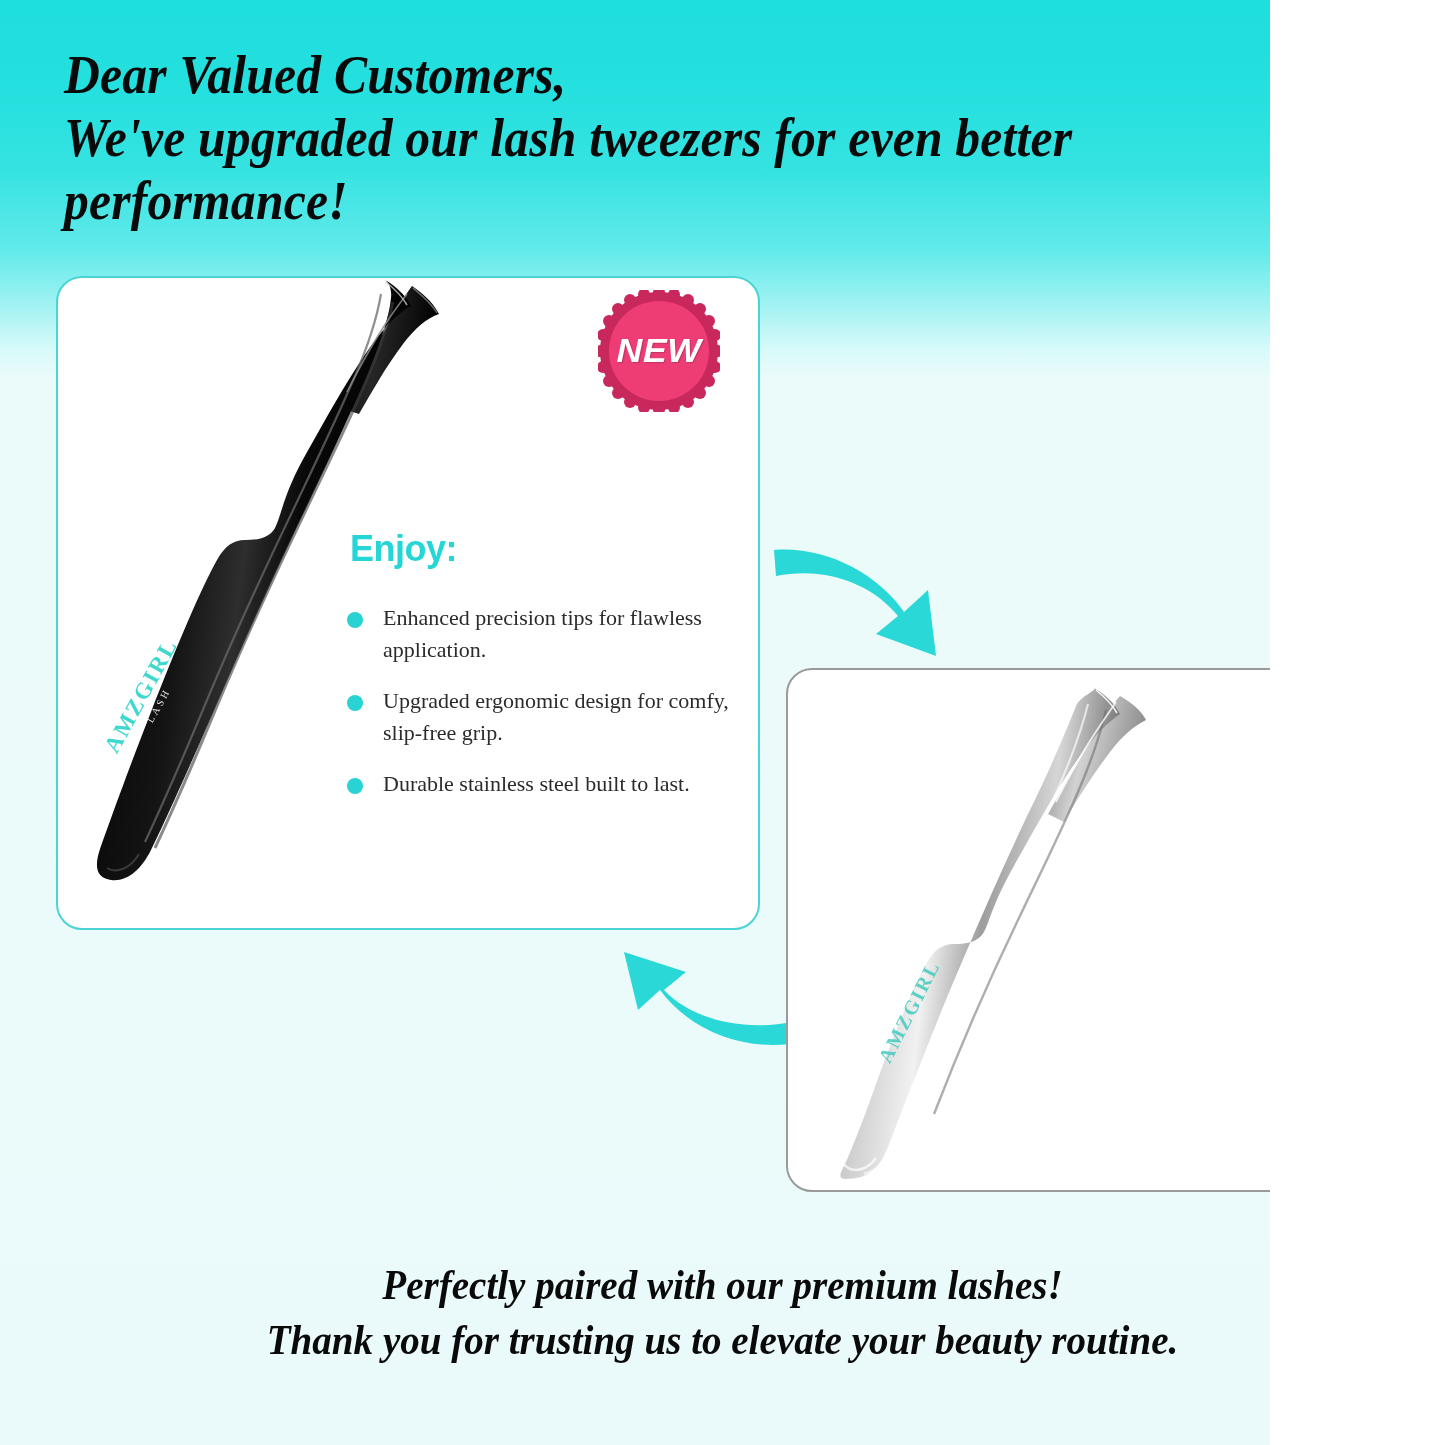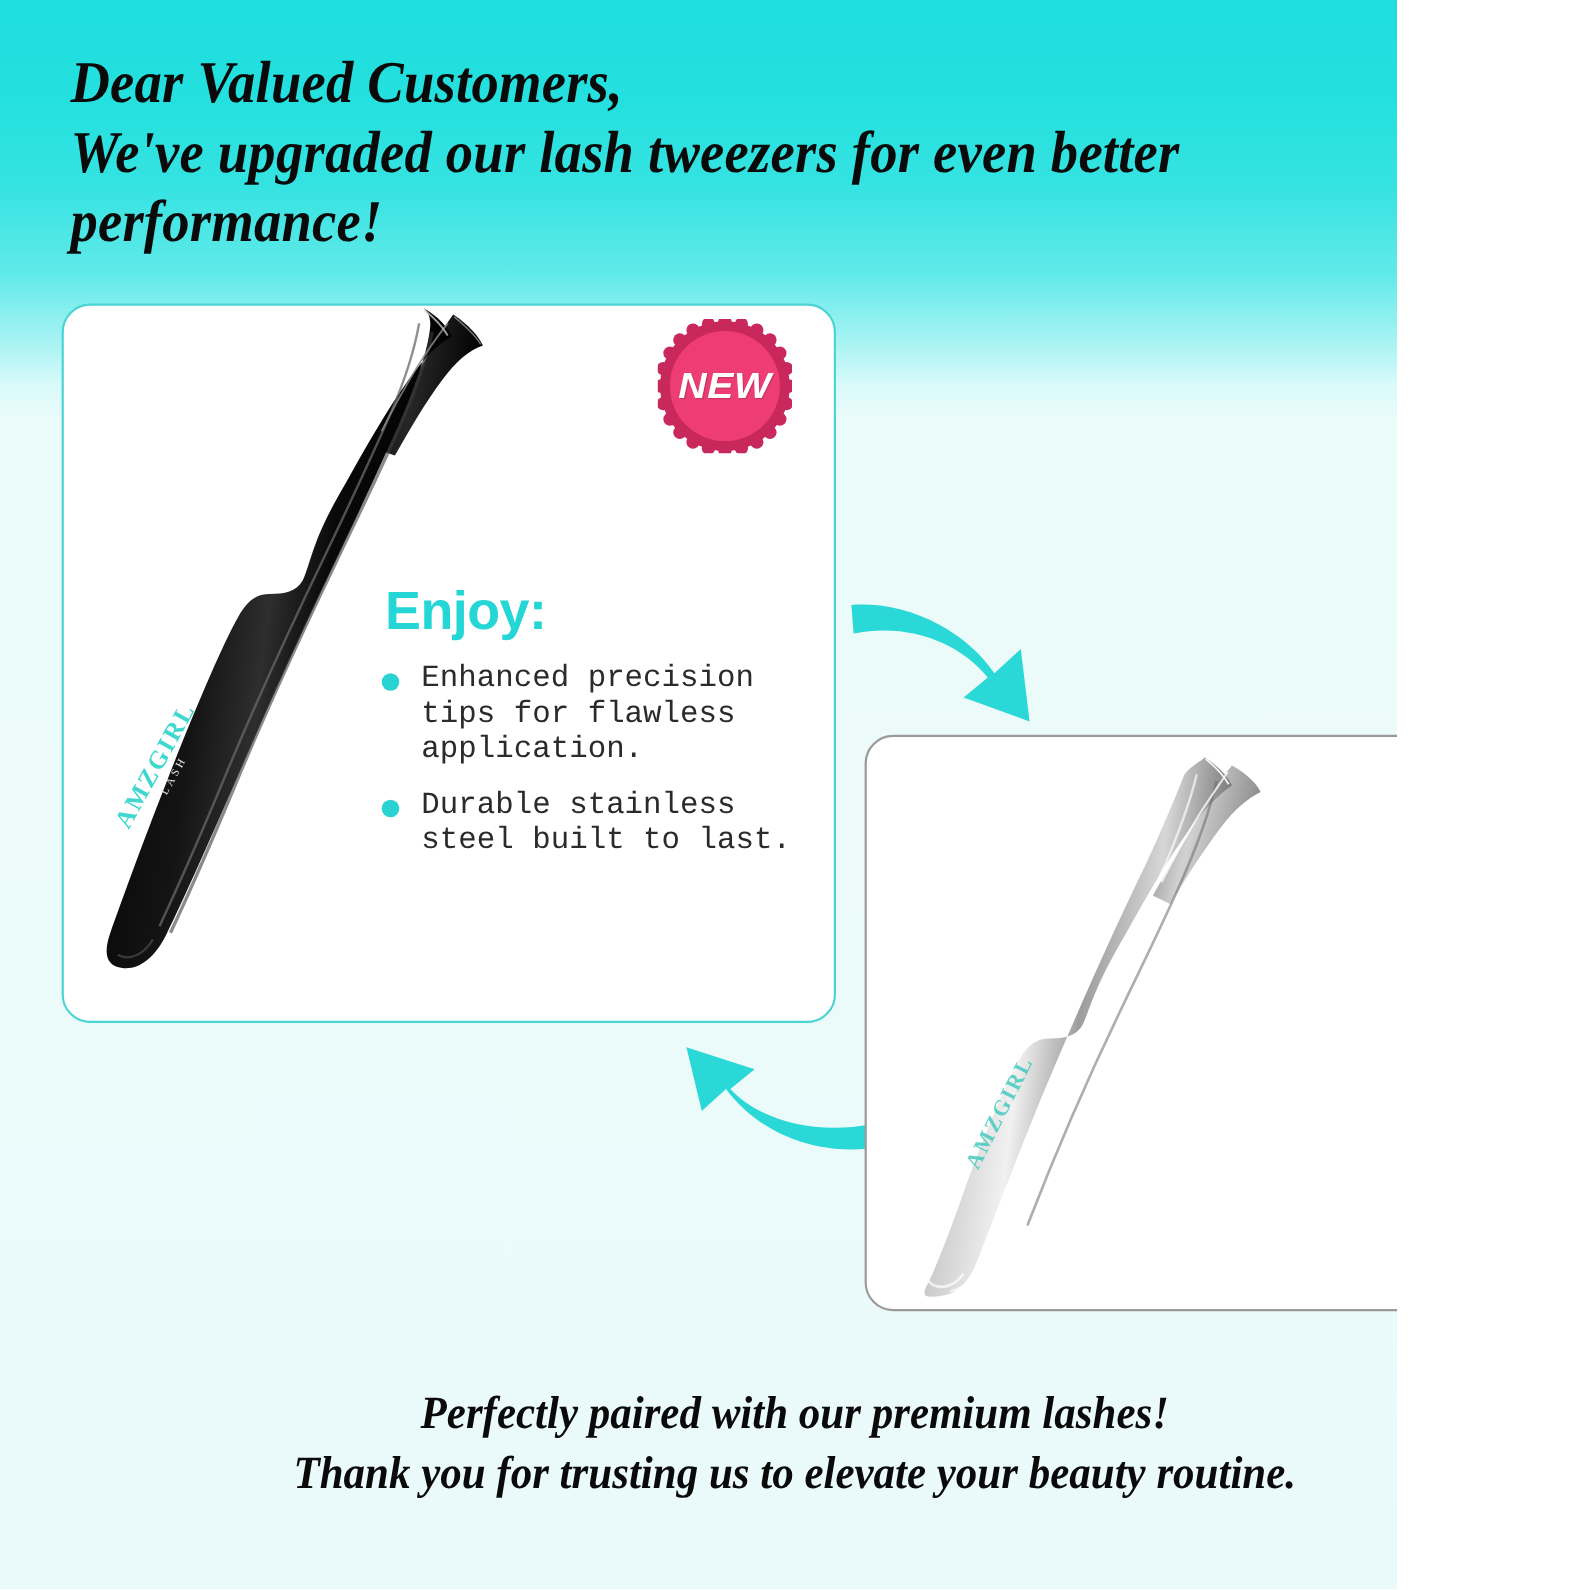--- a/index.html
+++ b/index.html
@@ -96,39 +96,39 @@
     transform: scaleX(1.08);
   }
 
   
   .enjoy-title {
     position: absolute;
     left: 350px;
     top: 528px;
     font-family: "Liberation Sans", sans-serif;
     font-weight: bold;
-    font-size: 49px;
+    font-size: 36px;
     color: #25d6d6;
     letter-spacing: -0.5px;
   }
   .bullets {
     position: absolute;
     left: 347px;
     top: 602px;
     width: 400px;
     margin: 0;
     padding: 0;
     list-style: none;
   }
   .bullet {
     position: relative;
     padding-left: 36px;
     margin-bottom: 19px;
-    font-family: Liberation Mono, monospace;
-    font-size: 28px;
+    font-family: Liberation Serif, serif;
+    font-size: 22px;
     line-height: 32px;
     color: #2b2b2b;
   }
   .bullet:last-child { margin-bottom: 12px; }
   .bullet .dot {
     position: absolute;
     left: 0;
     top: 10px;
     width: 16px;
     height: 16px;
@@ -309,20 +309,24 @@
   </div>
 
   <div class="enjoy-title">Enjoy:</div>
   <ul class="bullets">
     <li class="bullet">
       <span class="dot"></span>
       <span>Enhanced precision tips for flawless application.</span>
     </li>
     <li class="bullet">
       <span class="dot"></span>
+      <span>Upgraded ergonomic design for comfy, slip-free grip.</span>
+    </li>
+    <li class="bullet">
+      <span class="dot"></span>
       <span>Durable stainless steel built to last.</span>
     </li>
   </ul>
 
   <div class="arrow arrow-down-right">
     <svg viewBox="0 0 200 130" xmlns="http://www.w3.org/2000/svg">
       <path d="M6 22 C 58 18, 110 46, 136 84 L 160 62 L 168 128 L 108 106 L 130 88
                C 104 56, 58 38, 8 48 Z" fill="#2ad8d8"></path>
     </svg>
   </div>

